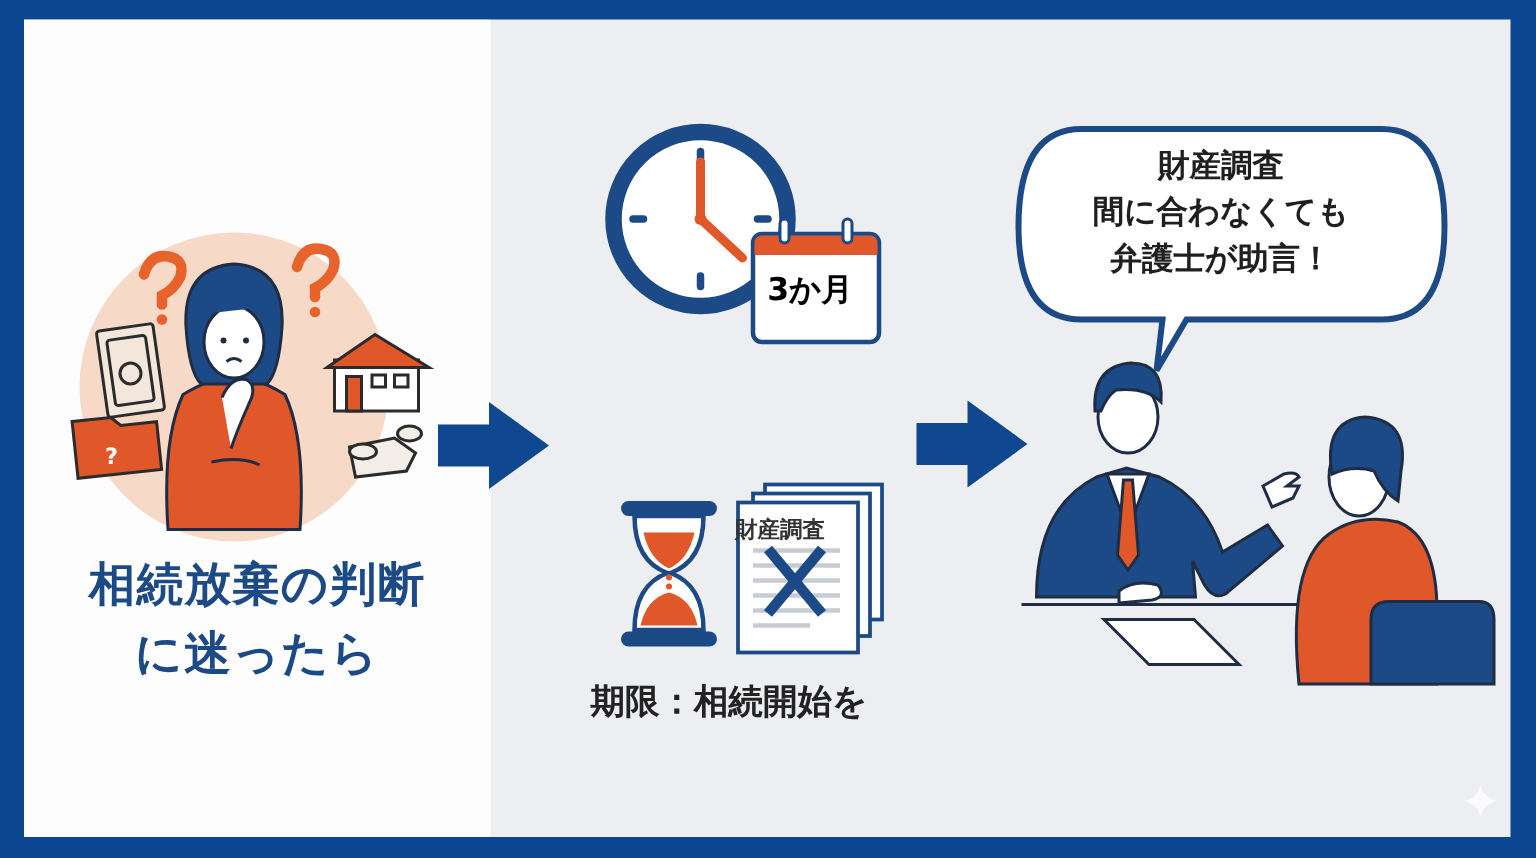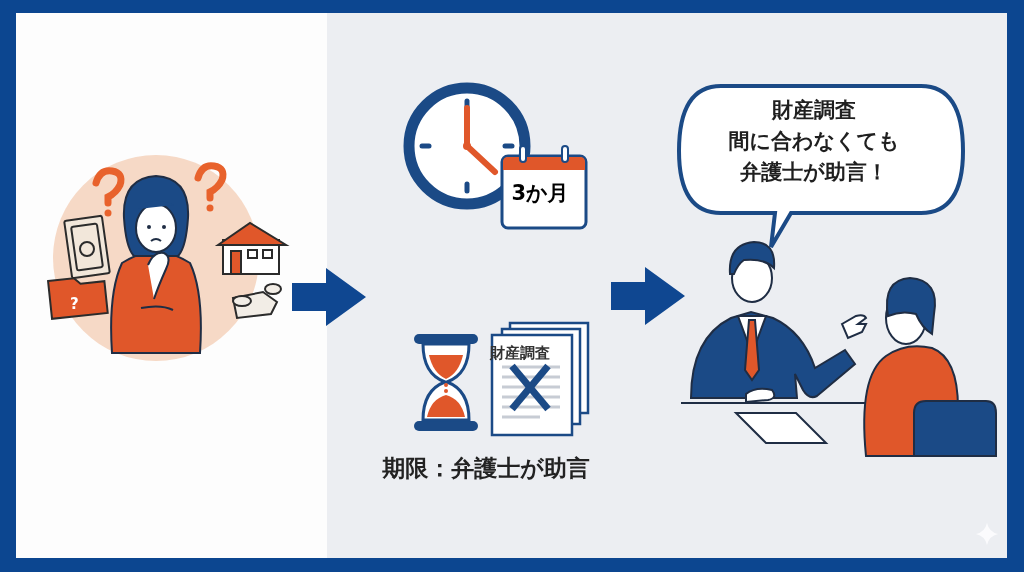--- a/index.html
+++ b/index.html
@@ -66,20 +66,24 @@
       <rect x="247" y="237" width="9" height="8" fill="#fff"></rect>
     </g>
 
     <g stroke="#2b2b2b" stroke-width="2" fill="#f2ede6">
       <path d="M217 285 l30 -6 l14 10 l-6 12 l-34 4 z"></path>
       <ellipse cx="226" cy="288" rx="9" ry="5"></ellipse>
       <ellipse cx="257" cy="276" rx="8" ry="5"></ellipse>
     </g>
   </svg>
 
+  <div class="title-left">
+    <div>相続放棄の判断</div>
+    <div>に迷ったら</div>
+  </div>
 
   <svg class="abs" style="left:274px;top:253px" width="80" height="62">
     <path d="M2 17 h34 v-15 l40 29 l-40 29 v-15 h-34 z" fill="#0f4791"></path>
   </svg>
 
   <svg class="abs" style="left:384px;top:65px" width="150" height="150">
     <circle cx="67" cy="68" r="58" fill="#fff" stroke="#1b4a86" stroke-width="11"></circle>
     <g stroke="#1b4a86" stroke-width="5" stroke-linecap="round">
       <line x1="67" y1="23" x2="67" y2="30"></line>
       <line x1="67" y1="106" x2="67" y2="113"></line>
@@ -124,21 +128,21 @@
       <line x1="12" y1="96" x2="50" y2="96"></line>
     </g>
     <g stroke="#1b4a86" stroke-width="7">
       <line x1="22" y1="45" x2="58" y2="88"></line>
       <line x1="58" y1="45" x2="22" y2="88"></line>
     </g>
   </svg>
   <div class="doc-text">財産調査</div>
 
   <div class="caption-mid">
-    <div>期限：弁護士が助言</div>
+    <div>期限：相続開始を</div>
   </div>
 
   <svg class="abs" style="left:593px;top:252px" width="80" height="62">
     <path d="M2 17 h34 v-15 l40 29 l-40 29 v-15 h-34 z" fill="#0f4791"></path>
   </svg>
 
   <svg class="abs" style="left:655px;top:65px" width="300" height="180">
     <path d="M50 8 h200 q42 0 42 65 q0 62 -42 62 h-130 l-20 34 l4 -34 h-54 q-42 0 -42 -62 q0 -65 42 -65 z" fill="#fff" stroke="#1b4a86" stroke-width="4"></path>
   </svg>
   <div class="bubble-text">

